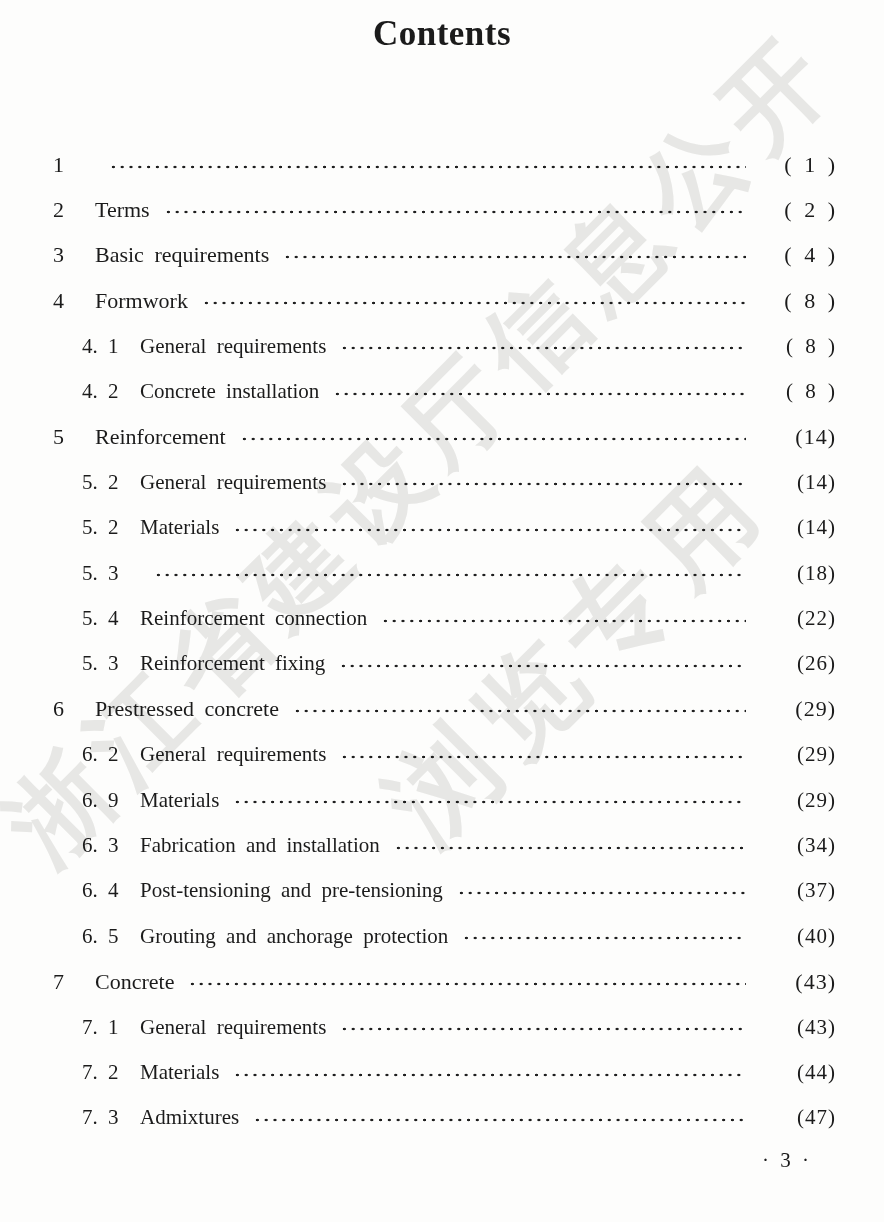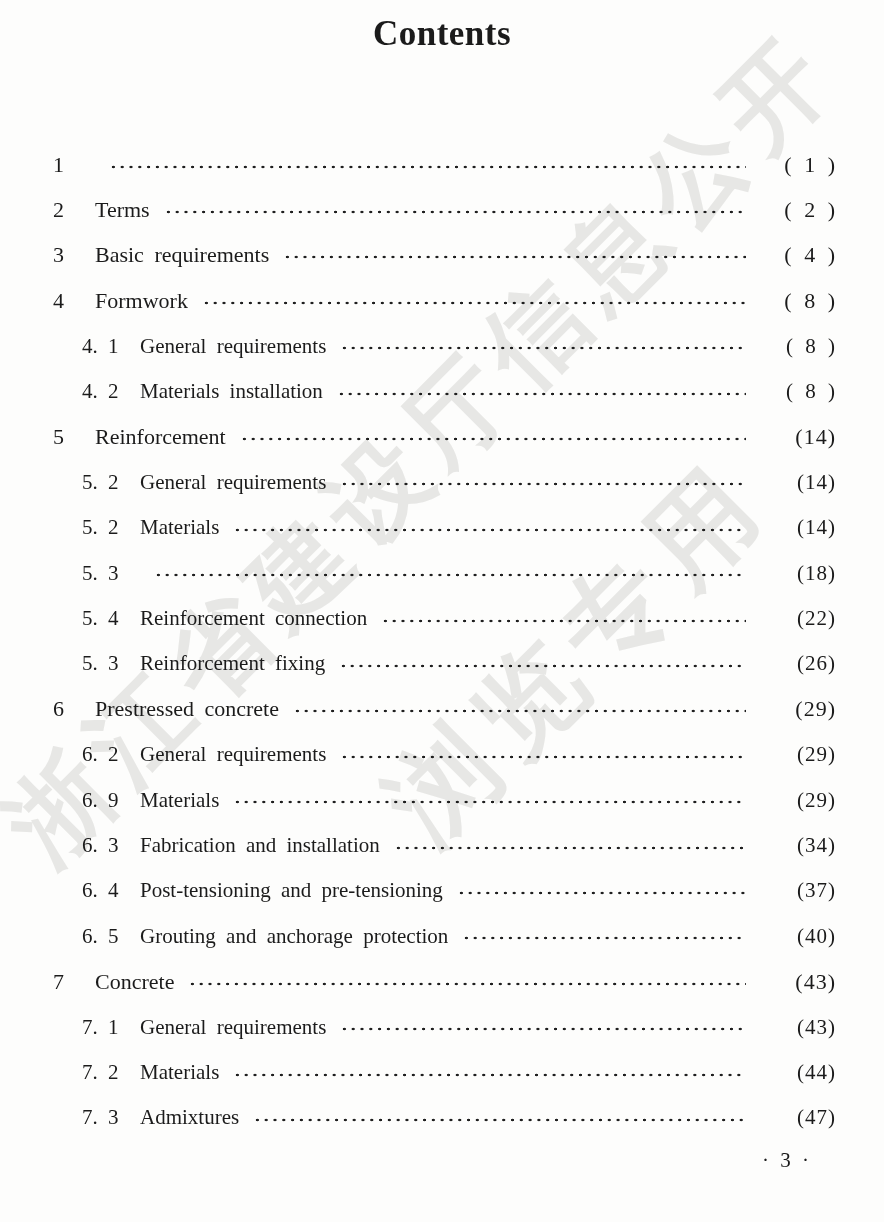--- a/index.html
+++ b/index.html
@@ -118,21 +118,21 @@
         <span class="pagenum">( 8 )</span>
       </div>
       <div class="row lvl2">
         <span class="num">4. 1</span>
         <span class="title">General requirements</span>
         <span class="leader"></span>
         <span class="pagenum">( 8 )</span>
       </div>
       <div class="row lvl2">
         <span class="num">4. 2</span>
-        <span class="title">Materials installation</span>
+        <span class="title">Concrete installation</span>
         <span class="leader"></span>
         <span class="pagenum">( 8 )</span>
       </div>
       <div class="row lvl1">
         <span class="num">5</span>
         <span class="title">Reinforcement</span>
         <span class="leader"></span>
         <span class="pagenum">(14)</span>
       </div>
       <div class="row lvl2">

